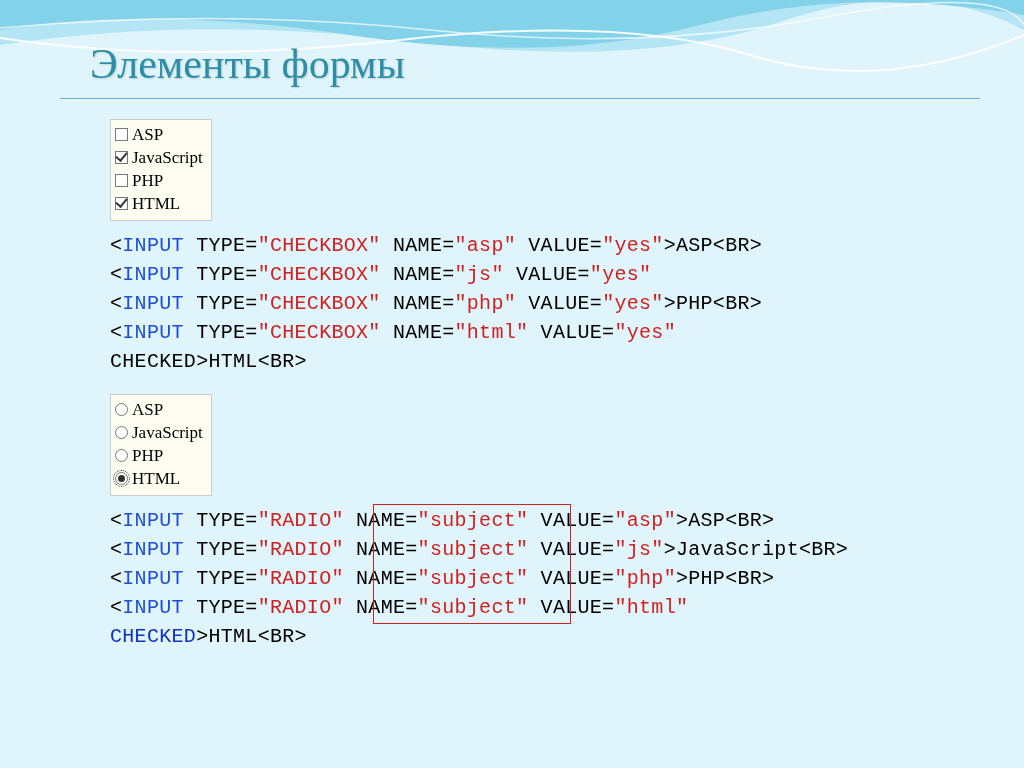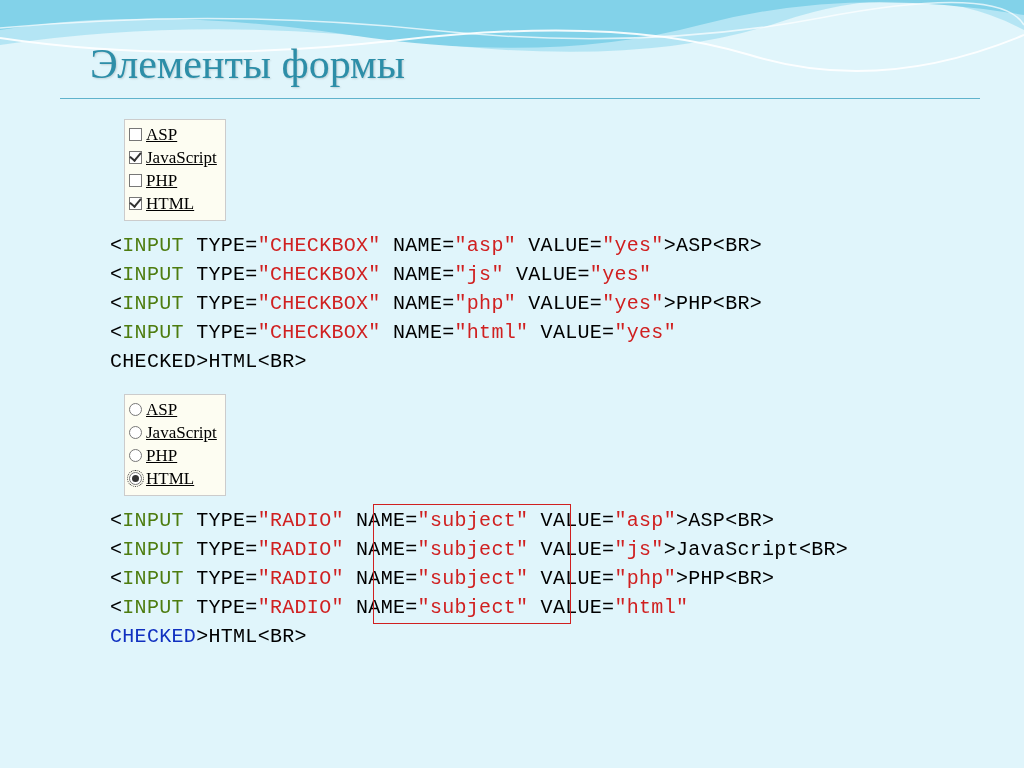--- a/index.html
+++ b/index.html
@@ -34,26 +34,25 @@
     margin-bottom: 20px;
     margin-left: 0;
     margin-right: 0;
     width: 920px;
   }
   .example-box {
     display: inline-block;
     background: #fdfdf2;
     border: 1px solid #ccc;
     padding: 4px 8px 4px 4px;
-    margin-left: 64px;
+    margin-left: 50px;
     margin-bottom: 10px;
     font-family: "Times New Roman", serif;
     font-size: 17px;
     line-height: 1.35;
-    text-decoration: underline;
   }
   .example-box.radio {
     background: #fdfdf2;
   }
   .cb, .rb {
     display: inline-block;
     width: 13px;
     height: 13px;
     vertical-align: -1px;
     margin-right: 4px;
@@ -86,21 +85,21 @@
   .code {
     font-family: "Courier New", monospace;
     font-size: 20px;
     line-height: 1.45;
     margin-left: 50px;
     margin-bottom: 18px;
     color: #000;
     letter-spacing: 0.3px;
     position: relative;
   }
-  .tag { color: #4d7c0f; }
+  .tag { color: #1d4ed8; }
   .attr-red { color: #d02020; }
   .attr-blue { color: #1030c0; }
   .txt { color: #000; }
   .red-box {
     position: absolute;
     border: 1px solid #d02020;
     pointer-events: none;
   }
 </style>
 </head>

